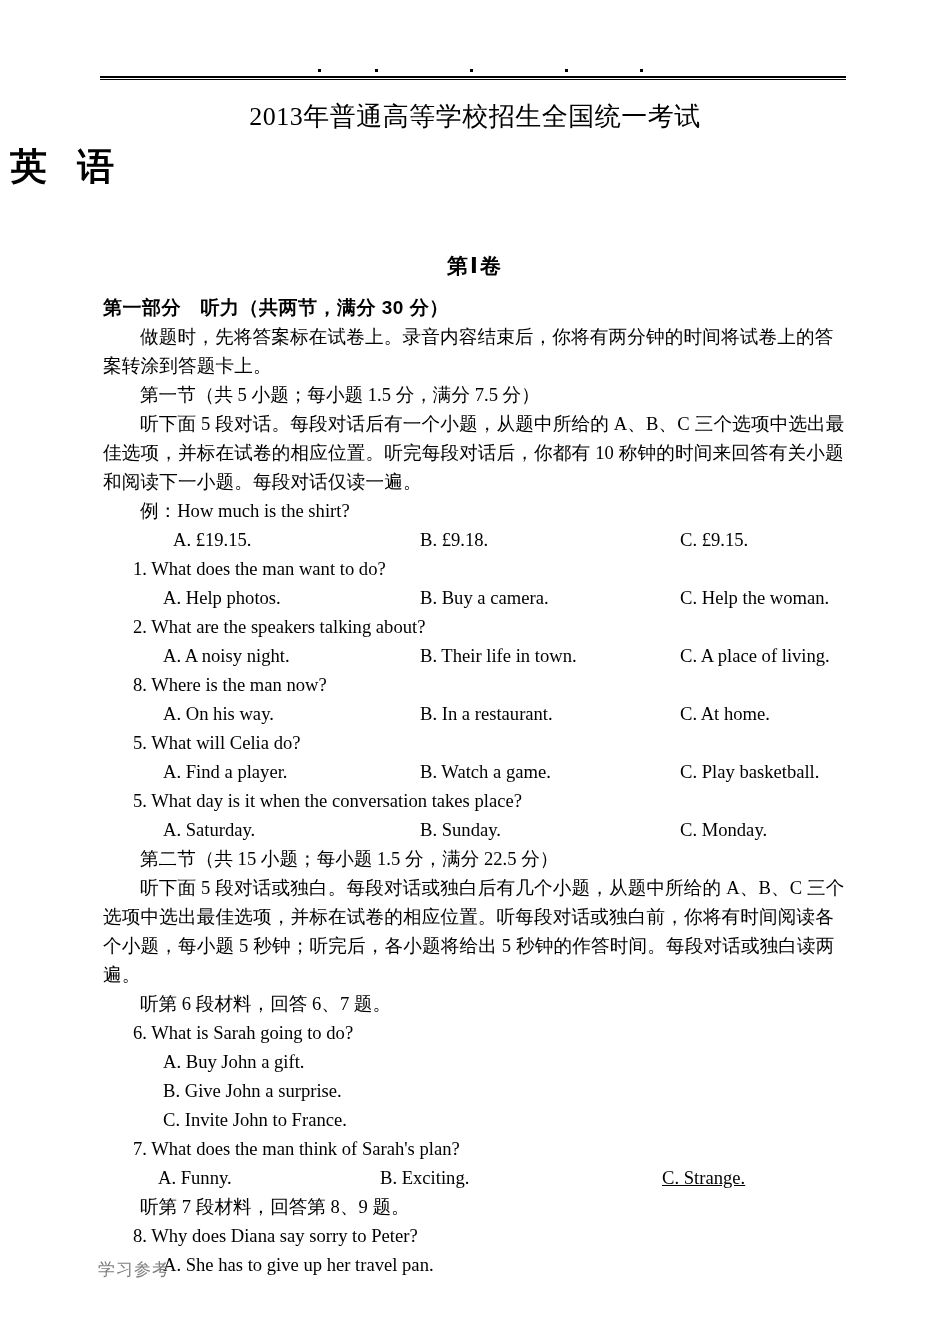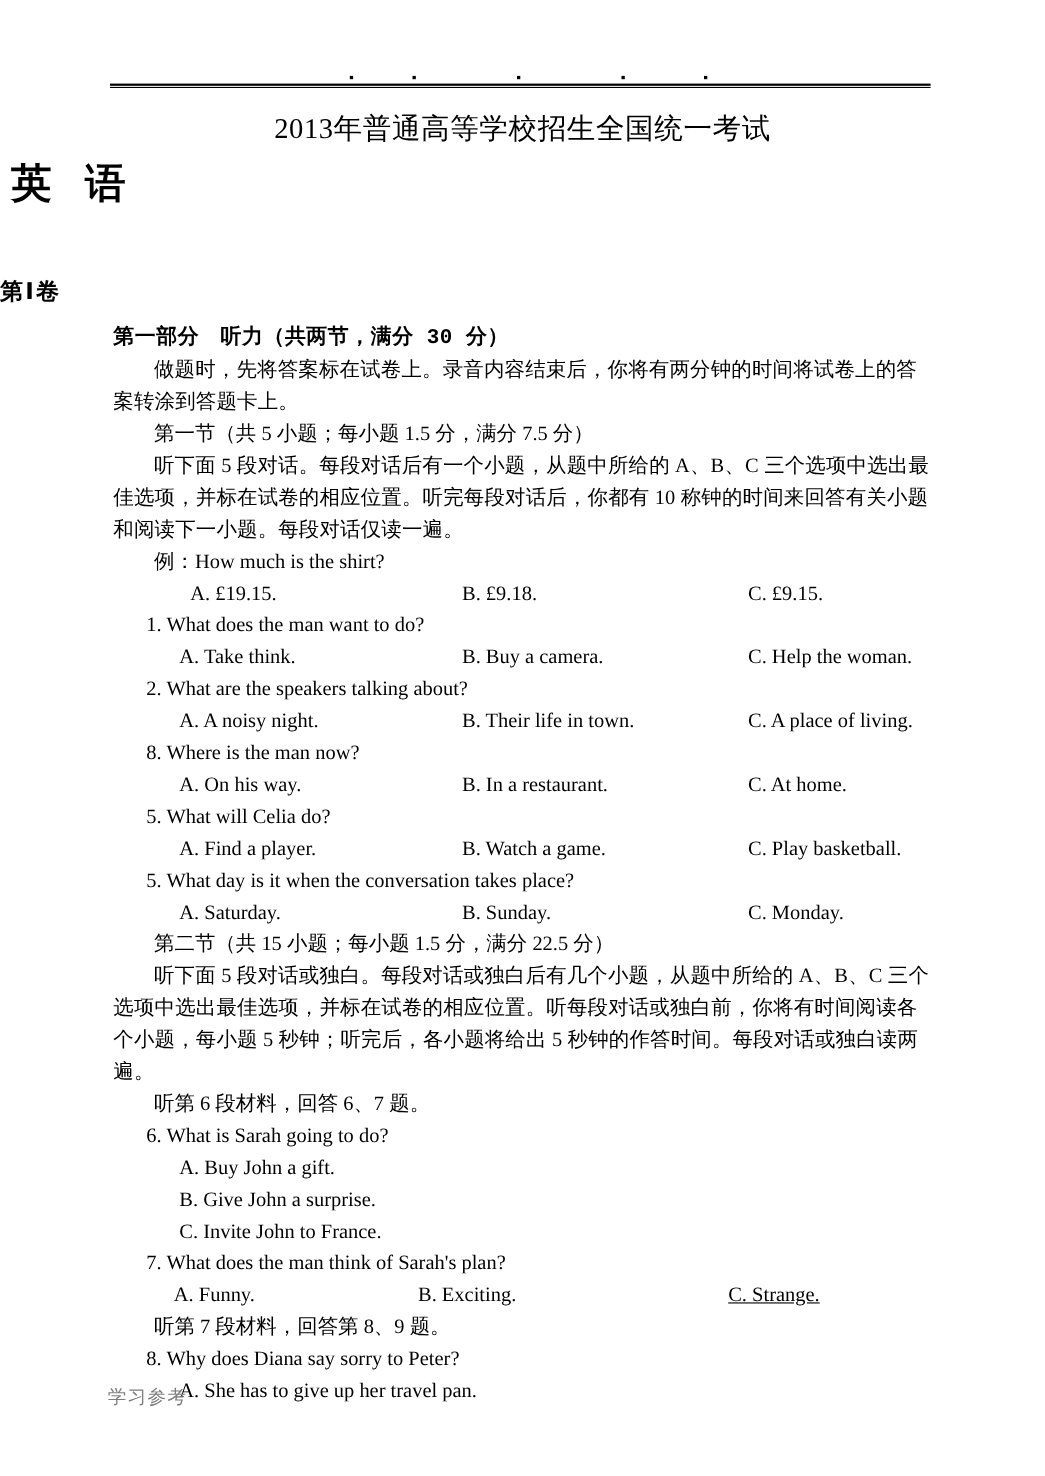--- a/index.html
+++ b/index.html
@@ -80,20 +80,21 @@
     letter-spacing: 10px;
     text-indent: 10px;
     font-family: "Liberation Sans", "DejaVu Sans", sans-serif;
   }
 
   .paper-part {
     position: absolute;
     left: 0;
     top: 252px;
     width: 950px;
+    text-align: center;
     font-size: 21px;
     line-height: 28px;
     font-weight: bold;
     letter-spacing: 2px;
     font-family: "Liberation Sans", "DejaVu Sans", sans-serif;
   }
 
   
   .body {
     position: absolute;
@@ -104,21 +105,21 @@
 
   .ln {
     font-size: 18.6px;
     line-height: 29px;
     white-space: nowrap;
     letter-spacing: 0.1px;
   }
 
   .bold-head {
     font-weight: bold;
-    font-family: Liberation Mono, monospace;
+    font-family: Liberation Sans, sans-serif;
     font-size: 19px;
     letter-spacing: 0.5px;
   }
 
   
   .para {
     font-size: 18.6px;
     line-height: 29px;
     text-align: justify;
     text-align-last: left;
@@ -197,21 +198,21 @@
 
     <div class="exline">例：How much is the shirt?</div>
     <div class="optrow ex">
       <span class="oa">A.  £19.15.</span>
       <span class="ob">B.  £9.18.</span>
       <span class="oc">C.  £9.15.</span>
     </div>
 
     <div class="qline">1. What does the man want to do?</div>
     <div class="optrow">
-      <span class="oa">A. Take think.</span>
+      <span class="oa">A. Help photos.</span>
       <span class="ob">B. Buy a camera.</span>
       <span class="oc">C. Help the woman.</span>
     </div>
 
     <div class="qline">2. What are the speakers talking about?</div>
     <div class="optrow">
       <span class="oa">A. A noisy night.</span>
       <span class="ob">B. Their life in town.</span>
       <span class="oc">C. A place of living.</span>
     </div>

